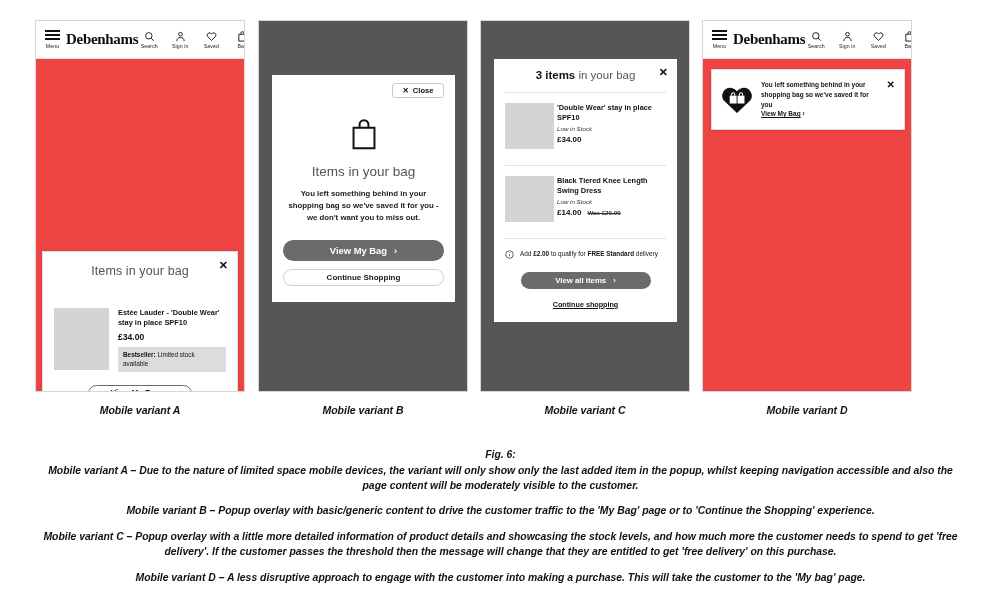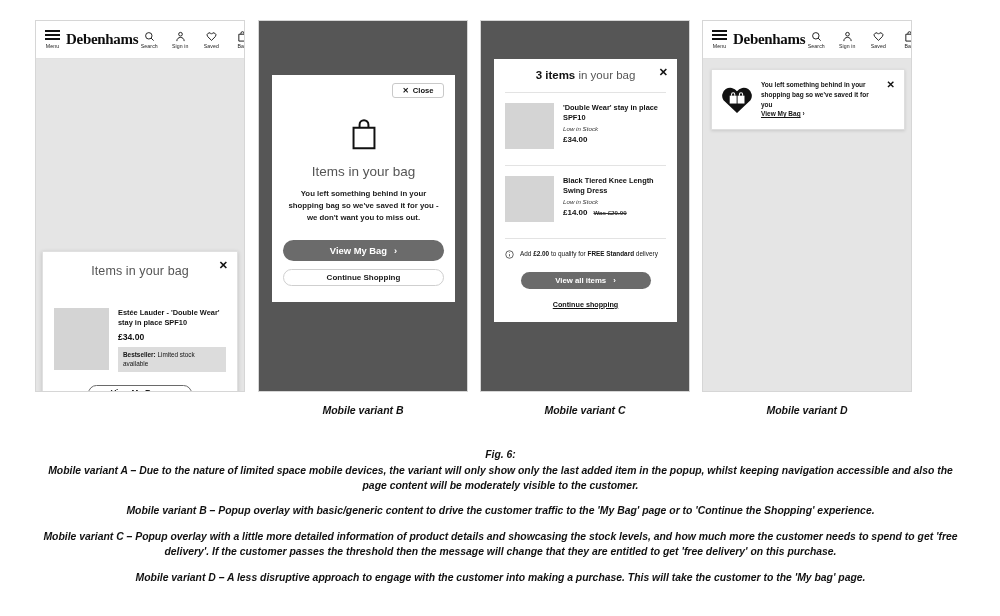--- a/index.html
+++ b/index.html
@@ -10,21 +10,21 @@
     overflow: hidden;
   }
   .page { position: relative; width: 1000px; height: 616px; }
 
   
   .phone {
     position: absolute;
     top: 20px;
     width: 210px; height: 372px;
     border: 1px solid #d6d6d6;
-    background: #e5e5e5;
+    background: #ef4444;
     overflow: hidden;
   }
   #phone-a { left: 35px; }
   #phone-b { left: 258px; background: #565656; }
   #phone-c { left: 480px; background: #565656; }
   #phone-d { left: 702px; }
 
   
   .site-header {
     position: absolute; top: 0; left: 0; right: 0;
@@ -108,21 +108,21 @@
   }
 
   
   #card-c {
     position:absolute; left:13px; top:38px; width:183px;
     background:#fff; padding:9px 11px 13px;
   }
   .c-title { text-align:center; font-size:11.5px; color:#555; line-height:1.35; }
   .c-title b { color:#111; font-weight:700; }
   .c-rule { height:1px; background:#e3e3e3; margin:8px 0; }
-  .c-row { display:flex; gap:9px; padding:2px 0 8px; }
+  .c-row { display:flex; gap:3px; padding:2px 0 8px; }
   .c-row .thumb { width:49px; height:46px; }
   .c-name { font-size:7.4px; font-weight:700; color:#111; line-height:1.35; }
   .c-stock { font-size:6.2px; font-style:italic; color:#333; margin-top:3px; }
   .c-price { font-size:8px; font-weight:700; color:#111; margin-top:3px; display:flex; align-items:baseline; gap:6px; }
   .c-was { font-size:6.2px; font-weight:700; color:#333; text-decoration:line-through; }
   .c-deliv { display:flex; gap:6px; align-items:flex-start; padding:2px 0 0; }
   .c-deliv-txt { font-size:6.4px; color:#141414; line-height:1.45; }
   .c-deliv-txt b { font-weight:700; }
   #btn-view-all { width:130px; margin:13px auto 0; height:17px; font-size:7.8px; }
   .c-link {
@@ -351,20 +351,21 @@
       </svg>
       <div class="d-text">
         <span>You left something behind in your shopping bag so we've saved it for you</span><br>
         <span class="d-link">View My Bag</span>
         <span>›</span>
       </div>
       <span class="d-close">✕</span>
     </div>
   </div>
 
+  <div class="var-label" id="lbl-a">Mobile variant A</div>
   <div class="var-label" id="lbl-b">Mobile variant B</div>
   <div class="var-label" id="lbl-d">Mobile variant D</div>
   <div class="var-label" id="lbl-c">Mobile variant C</div>
 
   <div class="figcap">
     <p>Fig. 6:</p>
     <p>Mobile variant A – Due to the nature of limited space mobile devices, the variant will only show only the last added item in the popup, whilst keeping navigation accessible and also the page content will be moderately visible to the customer.</p>
     <p>Mobile variant B – Popup overlay with basic/generic content to drive the customer traffic to the 'My Bag' page or to 'Continue the Shopping' experience.</p>
     <p>Mobile variant C – Popup overlay with a little more detailed information of product details and showcasing the stock levels, and how much more the customer needs to spend to get 'free delivery'. If the customer passes the threshold then the message will change that they are entitled to get 'free delivery' on this purchase.</p>
     <p>Mobile variant D – A less disruptive approach to engage with the customer into making a purchase. This will take the customer to the 'My bag' page.</p>

